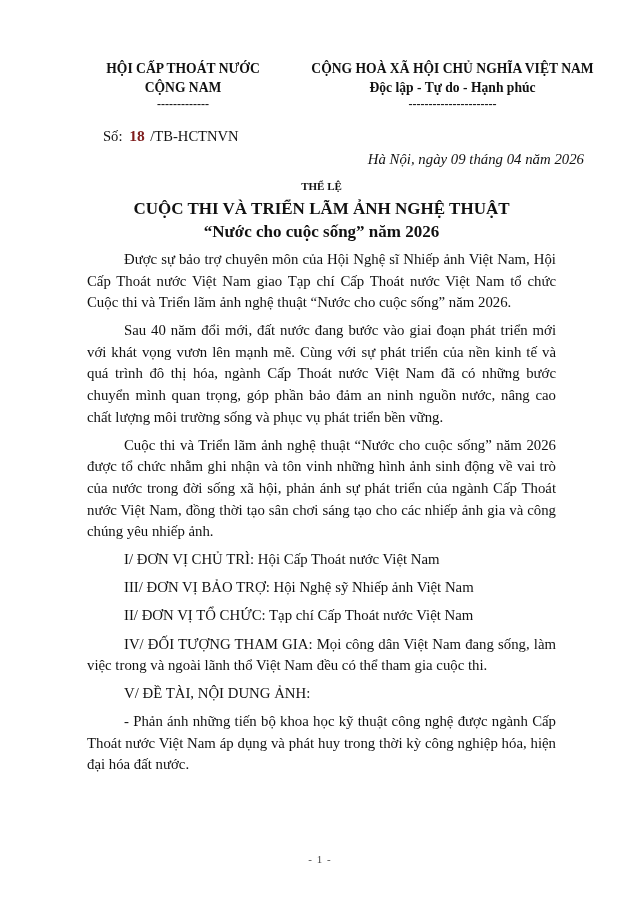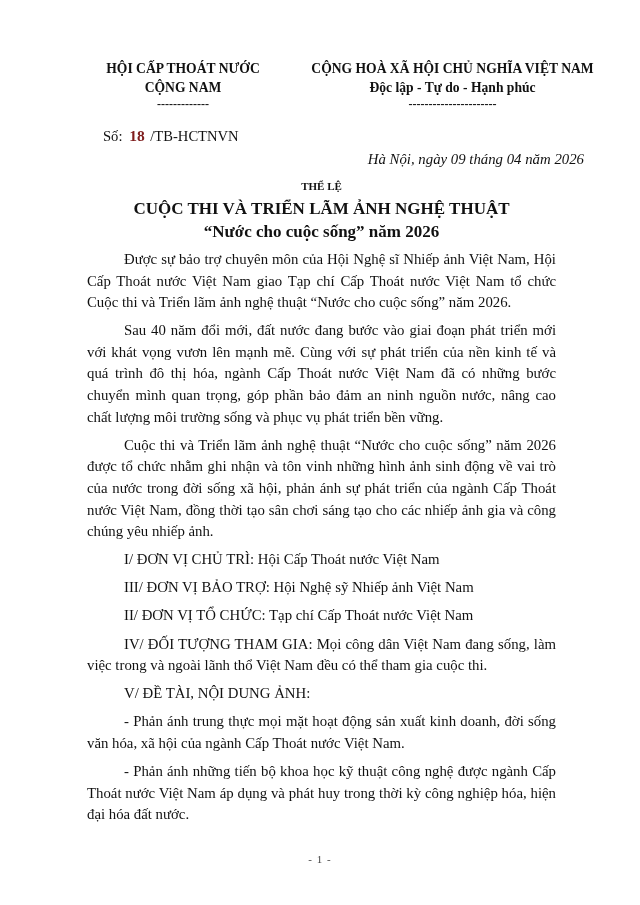--- a/index.html
+++ b/index.html
@@ -158,20 +158,19 @@
     <p class="para">Được sự bảo trợ chuyên môn của Hội Nghệ sĩ Nhiếp ảnh Việt Nam, Hội Cấp Thoát nước Việt Nam giao Tạp chí Cấp Thoát nước Việt Nam tổ chức Cuộc thi và Triển lãm ảnh nghệ thuật “Nước cho cuộc sống” năm 2026.</p>
     <p class="para">Sau 40 năm đổi mới, đất nước đang bước vào giai đoạn phát triển mới với khát vọng vươn lên mạnh mẽ. Cùng với sự phát triển của nền kinh tế và quá trình đô thị hóa, ngành Cấp Thoát nước Việt Nam đã có những bước chuyển mình quan trọng, góp phần bảo đảm an ninh nguồn nước, nâng cao chất lượng môi trường sống và phục vụ phát triển bền vững.</p>
     <p class="para">Cuộc thi và Triển lãm ảnh nghệ thuật “Nước cho cuộc sống” năm 2026 được tổ chức nhằm ghi nhận và tôn vinh những hình ảnh sinh động về vai trò của nước trong đời sống xã hội, phản ánh sự phát triển của ngành Cấp Thoát nước Việt Nam, đồng thời tạo sân chơi sáng tạo cho các nhiếp ảnh gia và công chúng yêu nhiếp ảnh.</p>
 
     <p class="section-line"><span class="bold">I/ ĐƠN VỊ CHỦ TRÌ</span><span>: Hội Cấp Thoát nước Việt Nam</span></p>
     <p class="section-line"><span class="bold">III/ ĐƠN VỊ BẢO TRỢ</span><span>: Hội Nghệ sỹ Nhiếp ảnh Việt Nam</span></p>
     <p class="section-line"><span class="bold">II/ ĐƠN VỊ TỔ CHỨC</span><span>: Tạp chí Cấp Thoát nước Việt Nam</span></p>
     <p class="section-line"><span class="bold">IV/ ĐỐI TƯỢNG THAM GIA</span><span>: Mọi công dân Việt Nam đang sống, làm việc trong và ngoài lãnh thổ Việt Nam đều có thể tham gia cuộc thi.</span></p>
     <p class="section-line"><span class="bold">V/ ĐỀ TÀI, NỘI DUNG ẢNH</span><span>:</span></p>
 
-    <p class="para">- Phản ánh trung thực mọi mặt hoạt động sản xuất kinh doanh, đời sống văn hóa, xã hội của ngành Cấp Thoát nước Việt Nam.</p>
     <p class="para">- Phản ánh những tiến bộ khoa học kỹ thuật công nghệ được ngành Cấp Thoát nước Việt Nam áp dụng và phát huy trong thời kỳ công nghiệp hóa, hiện đại hóa đất nước.</p>
 
   </div>
 
   <div class="footer">- 1 -</div>
 
 </div>
 
 </body></html>

